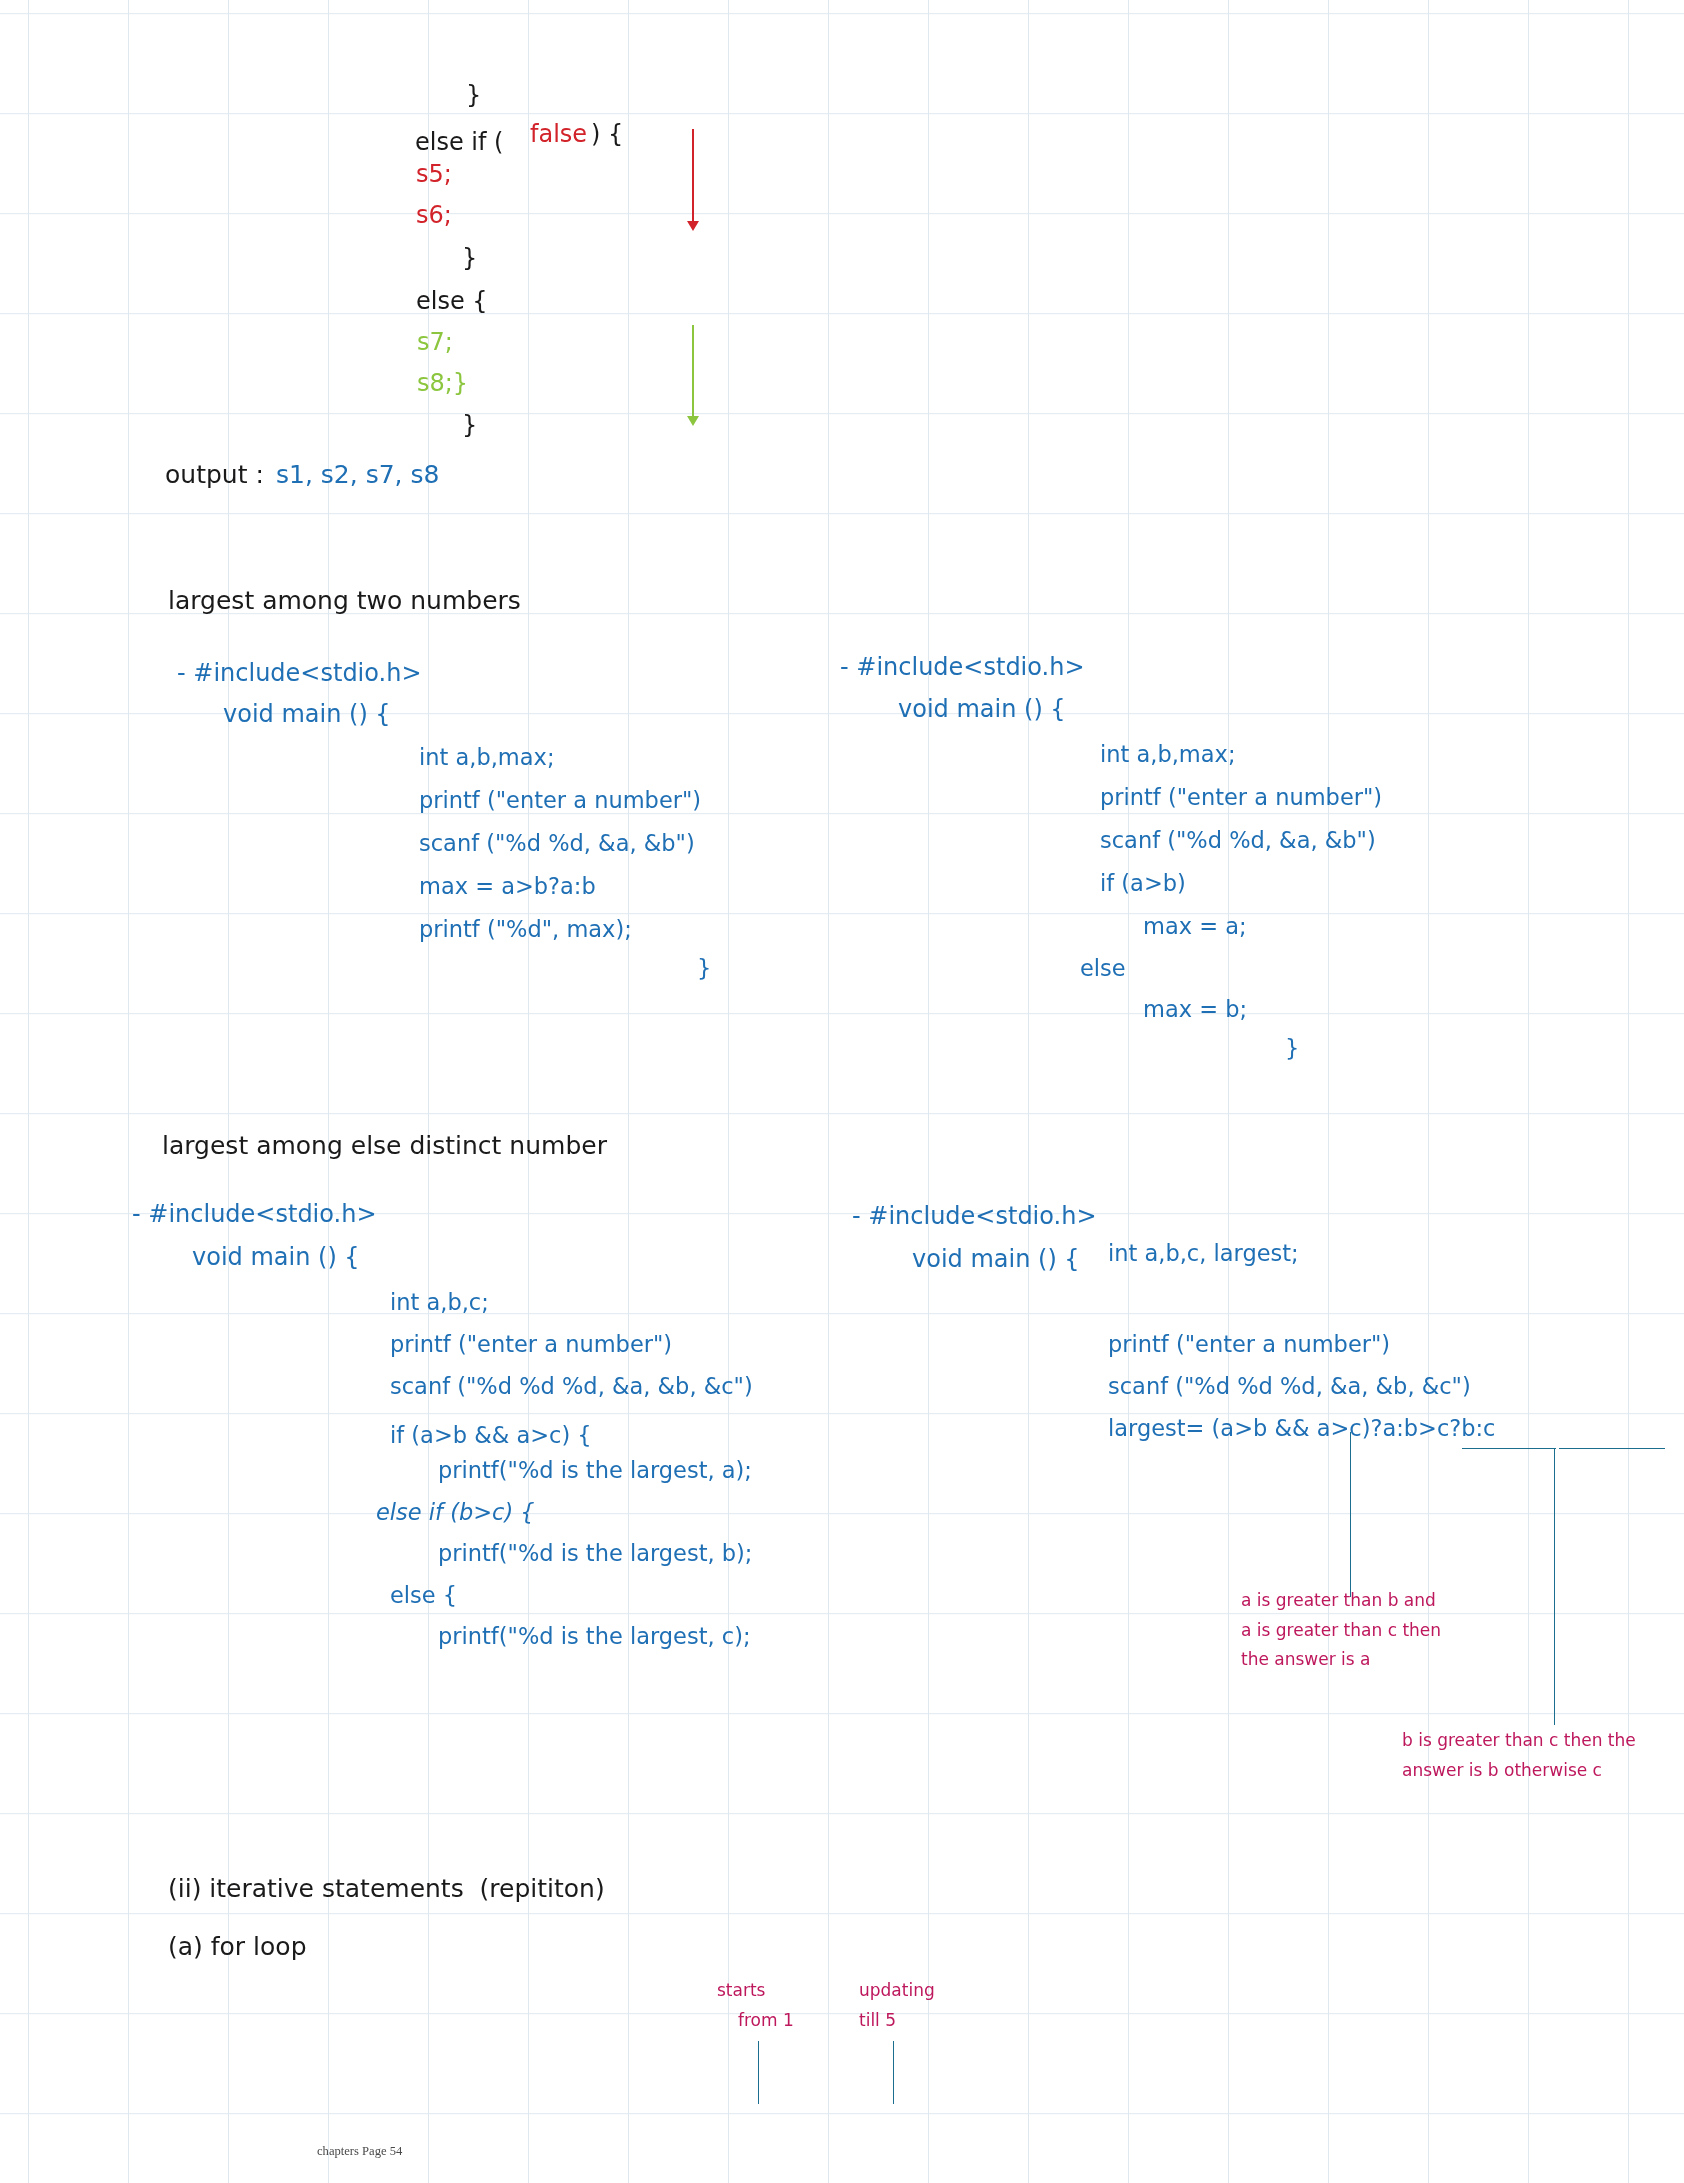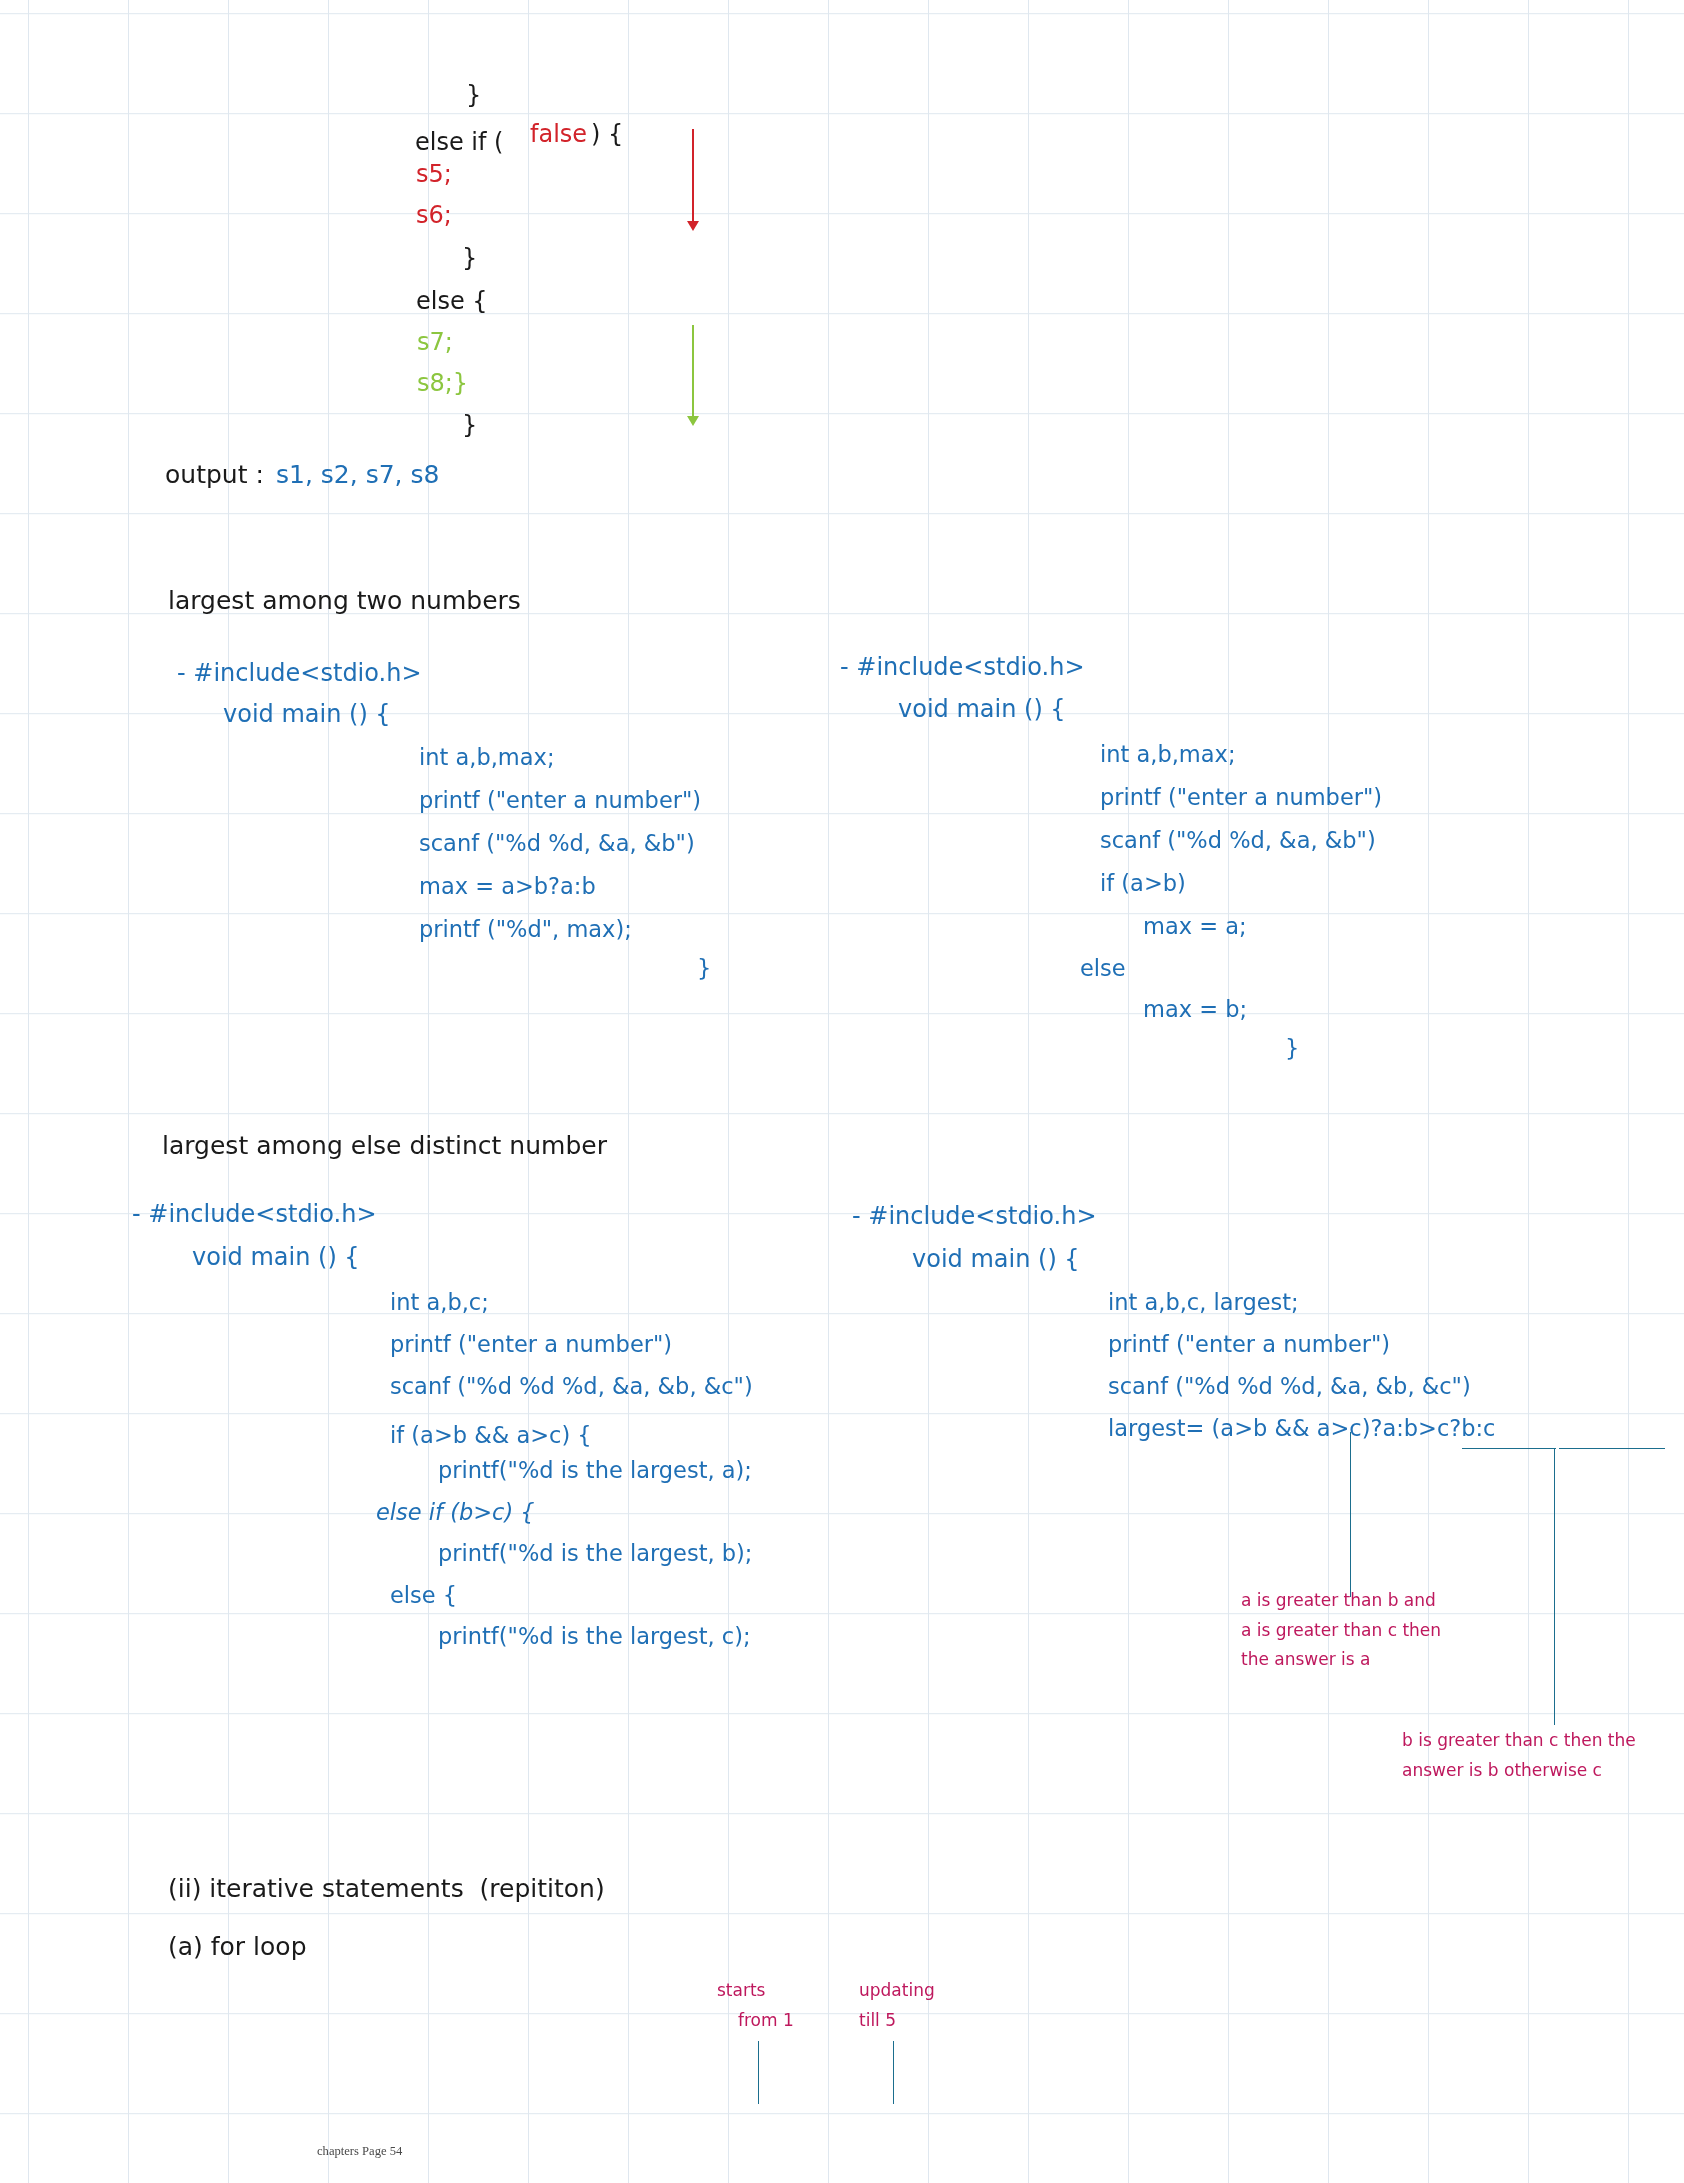--- a/index.html
+++ b/index.html
@@ -137,21 +137,21 @@
     <span class="hw blue s-md" style="left:390px; top:1375px;">scanf ("%d %d %d, &amp;a, &amp;b, &amp;c")</span>
     <span class="hw blue s-md" style="left:390px; top:1424px;">if (a&gt;b &amp;&amp; a&gt;c) {</span>
     <span class="hw blue s-md" style="left:438px; top:1459px;">printf("%d is the largest, a);</span>
     <span class="hw blue s-md" style="left:376px; top:1501px;font-style:italic;">else if (b&gt;c) {</span>
     <span class="hw blue s-md" style="left:438px; top:1542px;">printf("%d is the largest, b);</span>
     <span class="hw blue s-md" style="left:390px; top:1584px;">else {</span>
     <span class="hw blue s-md" style="left:438px; top:1625px;">printf("%d is the largest, c);</span>
 
     <span class="hw blue s-lg" style="left:852px; top:1204px;">- #include&lt;stdio.h&gt;</span>
     <span class="hw blue s-lg" style="left:912px; top:1247px;">void main () {</span>
-    <span class="hw blue s-md" style="left:1108px; top:1291px;">int a,b,c, largest;</span>
+    <span class="hw blue s-md" style="left:1108px; top:1242px;">int a,b,c, largest;</span>
     <span class="hw blue s-md" style="left:1108px; top:1333px;">printf ("enter a number")</span>
     <span class="hw blue s-md" style="left:1108px; top:1375px;">scanf ("%d %d %d, &amp;a, &amp;b, &amp;c")</span>
     <span class="hw blue s-md" style="left:1108px; top:1417px;">largest= (a&gt;b &amp;&amp; a&gt;c)?a:b&gt;c?b:c</span>
 
     <div class="underline" style="left:1462px; top:1448px; width:94px;"></div>
     <div class="underline" style="left:1559px; top:1448px; width:106px;"></div>
 
     <div class="callout-line" style="left:1350px; top:1432px; height:165px;"></div>
     <div class="callout-line" style="left:1554px; top:1448px; height:277px;"></div>
 

